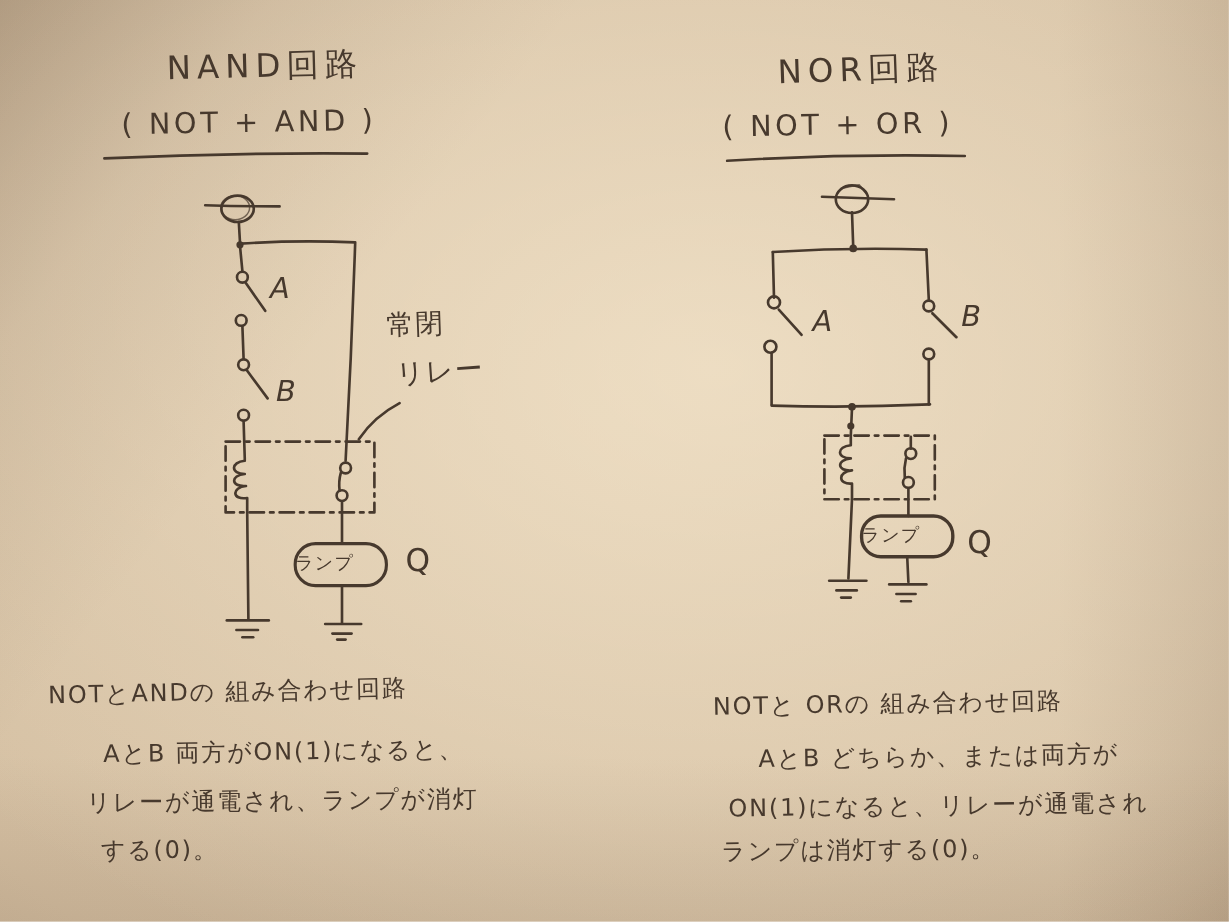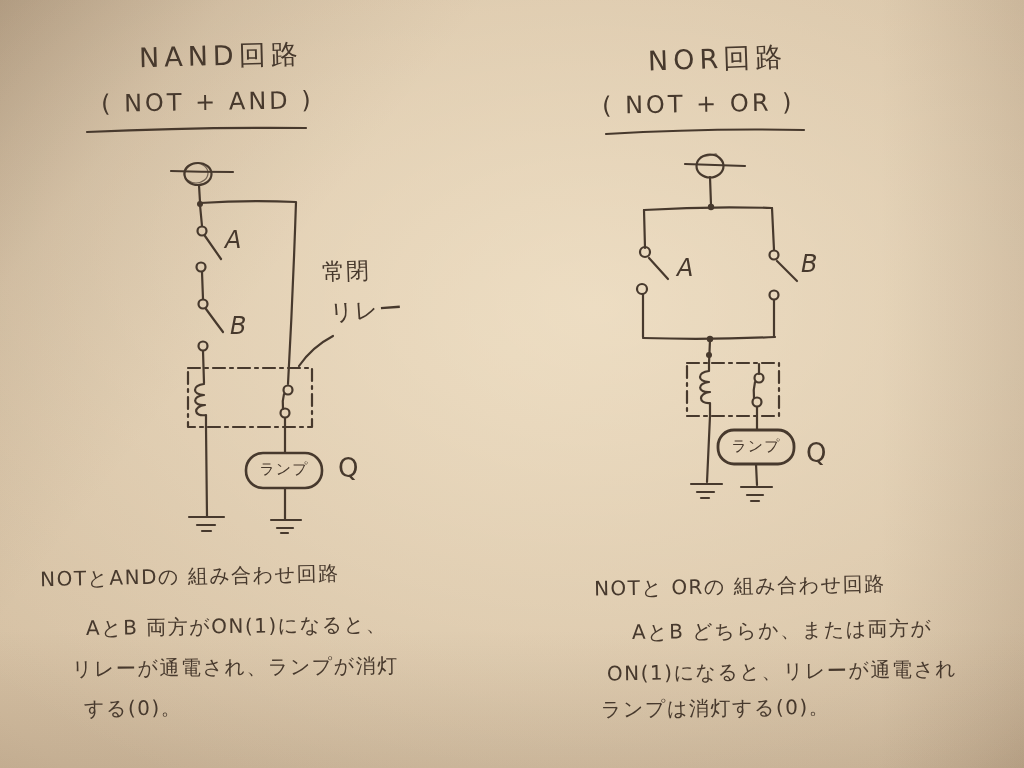--- a/index.html
+++ b/index.html
@@ -21,21 +21,21 @@
   .hw{
     position:absolute;
     white-space:nowrap;
     color:#47392d;
     line-height:1;
   }
   .title{font-size:27px;letter-spacing:5px;}
   .subtitle{font-size:24px;letter-spacing:3px;}
   .pin{font-size:24px;letter-spacing:1px;}
   .qlab{font-size:26px;}
-  .lamp-text{font-size:15px;letter-spacing:1px;text-align:center;}
+  .lamp-text{font-size:15px;letter-spacing:1px;}
   .desc{font-size:20px;letter-spacing:1.5px;}
 </style>
 </head>
 <body>
 
 <div class="stage">
 
   <svg class="draw" width="1024" height="768" viewBox="0 0 1024 768" fill="none" stroke="#47392d" stroke-width="2.2" stroke-linecap="round" stroke-linejoin="round">
 
     <g>

